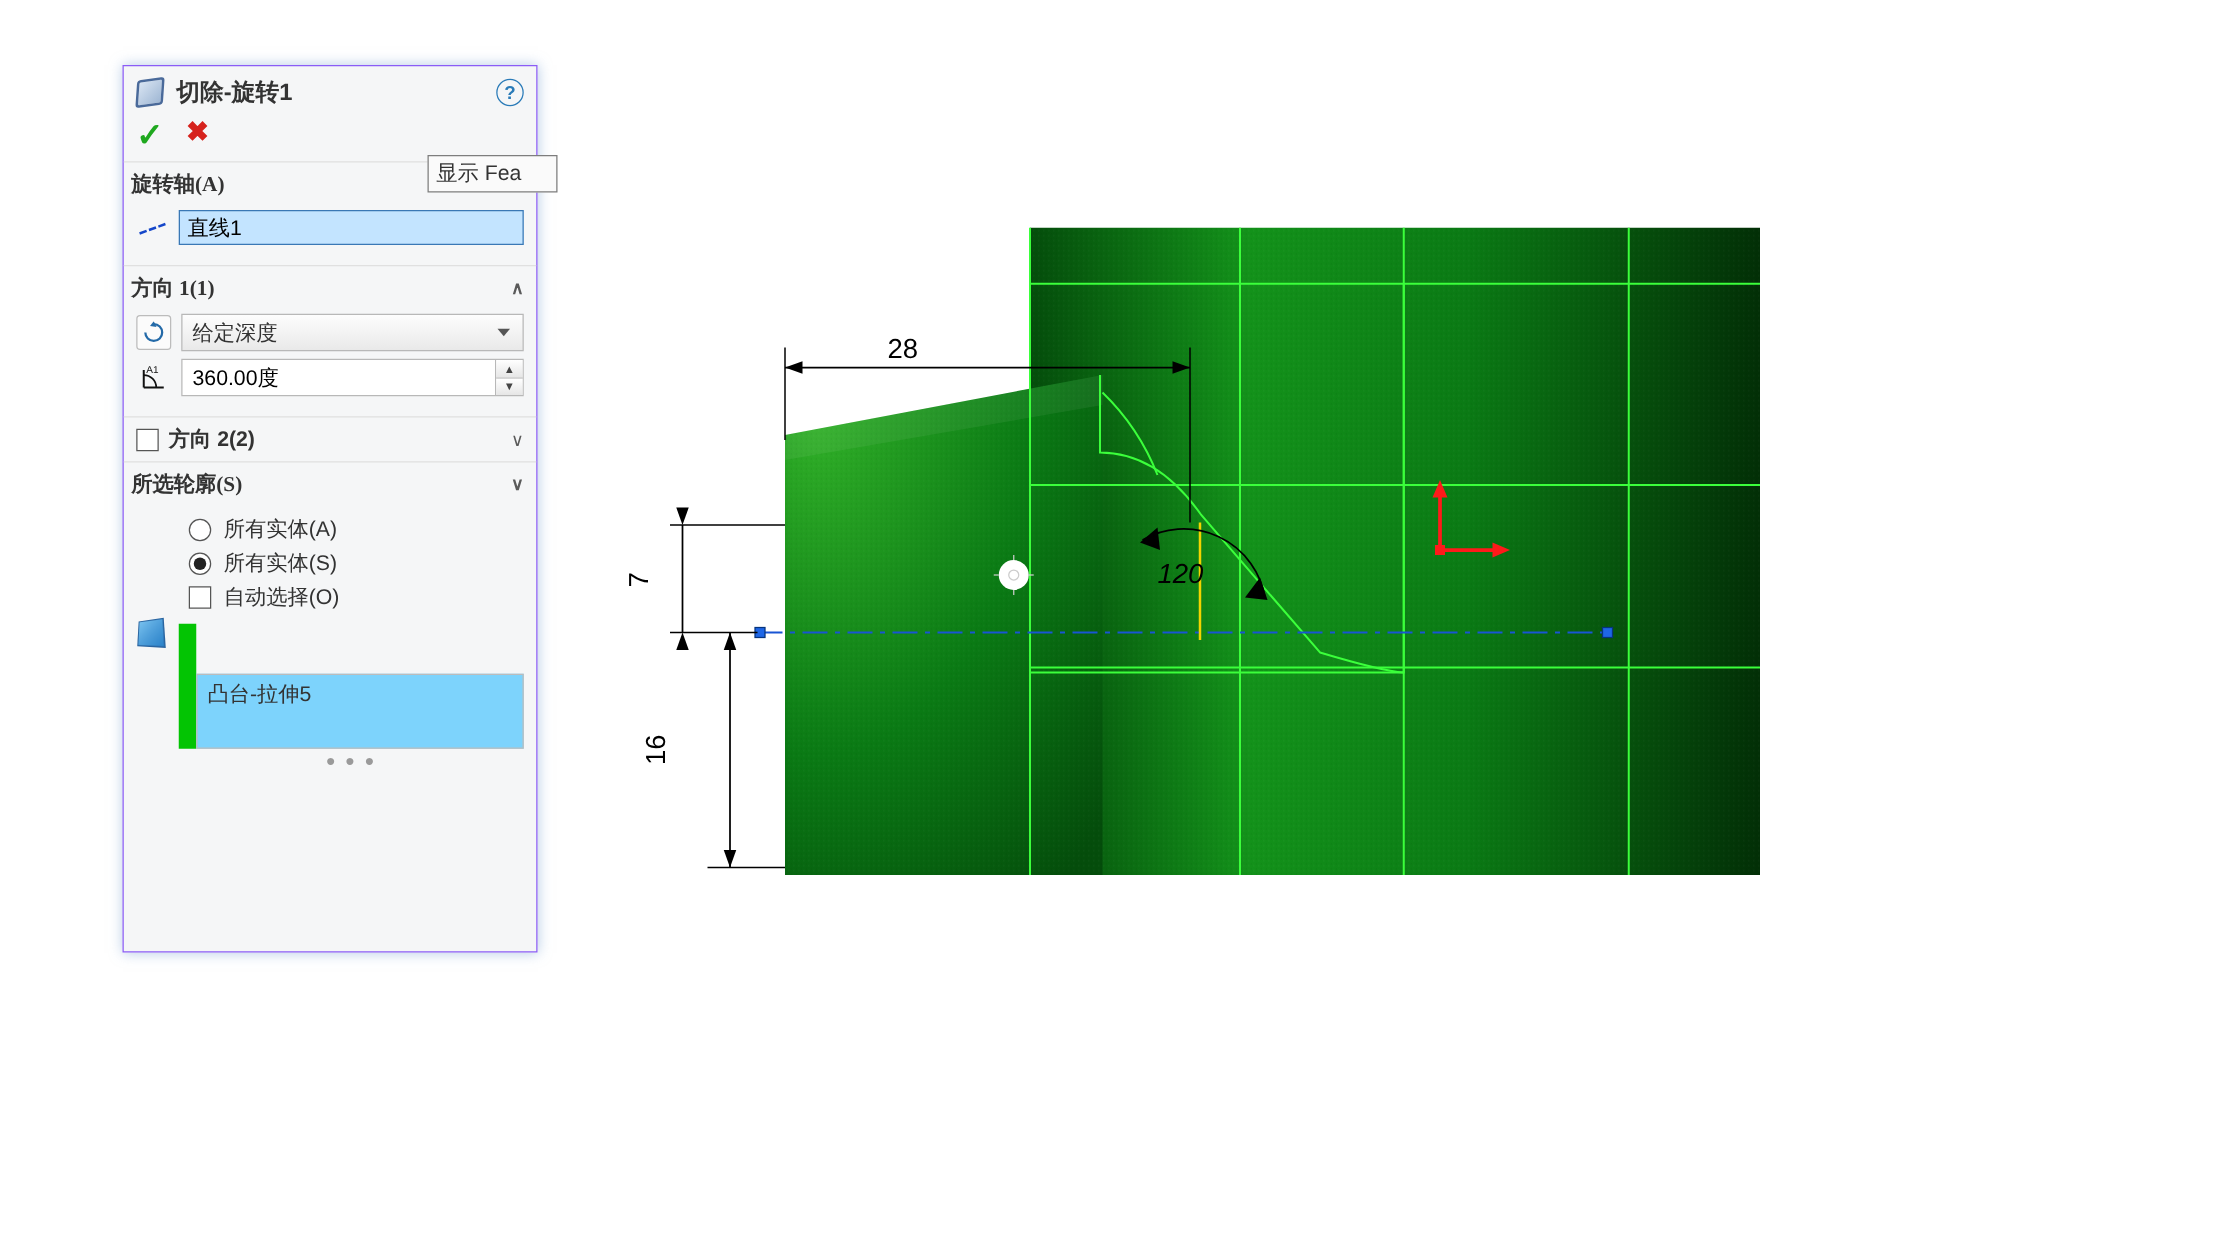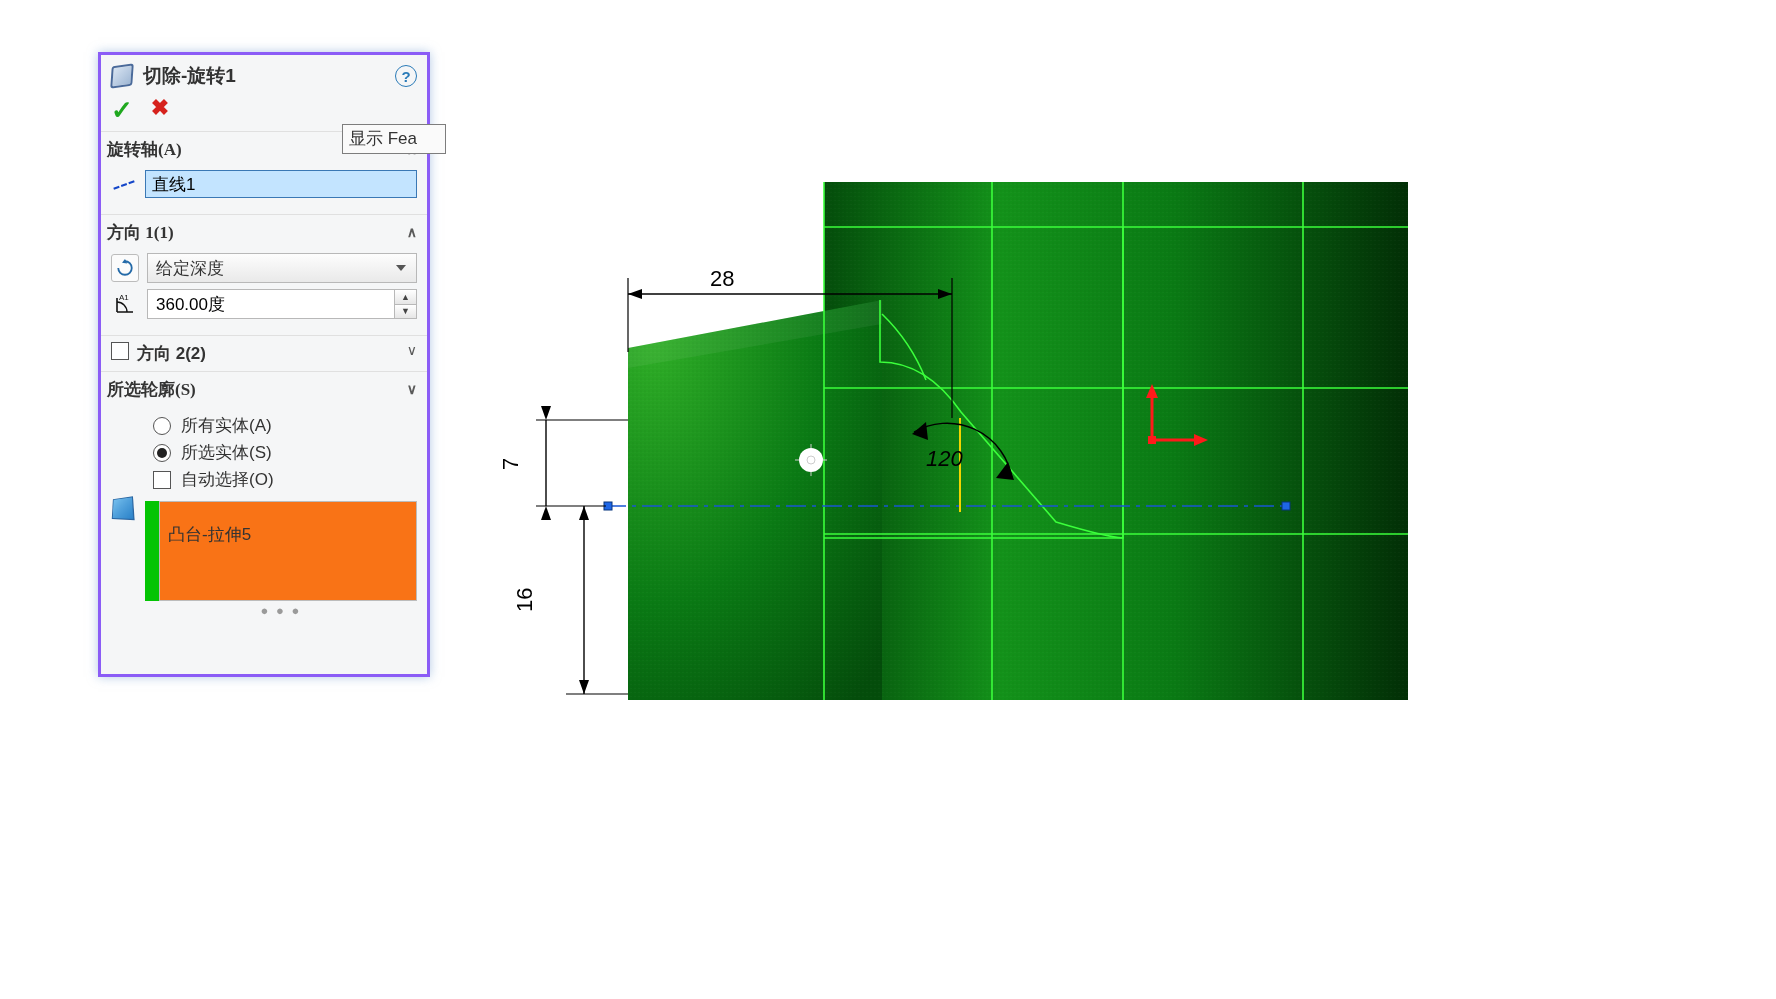--- a/index.html
+++ b/index.html
@@ -13,23 +13,23 @@
     background: #fff;
     position: relative;
   }
 
   
   .panel {
     position: absolute;
     left: 98px;
     top: 52px;
     width: 332px;
-    height: 625px;
+    height: 710px;
     background: #f5f6f7;
-    border: 3px solid #8b5cf6;
+    border: 1px solid #8b5cf6;
     box-shadow: 0 0 10px rgba(120,160,210,0.55);
   }
 
   .panel-titlebar {
     padding: 8px 10px 4px 10px;
     display: flex;
     align-items: center;
     gap: 10px;
     position: relative;
   }
@@ -157,21 +157,21 @@
   }
   .spin .spinbtns{
     width:22px;border-left:1px solid #b8b8b8;display:flex;flex-direction:column;
   }
   .spin .spinbtns div{
     flex:1;display:flex;align-items:center;justify-content:center;
     font-size:9px;cursor:pointer;color:#444;background:linear-gradient(#fff,#e6e6e6);
   }
   .spin .spinbtns div:first-child{border-bottom:1px solid #b8b8b8;}
 
-  .checkbox-row{display:flex;align-items:flex-start;gap:8px;padding:6px 10px;}
+  .checkbox-row{display:flex;align-items:center;gap:8px;padding:6px 10px;}
   .cbx{
     width:18px;height:18px;border:1.5px solid #555;background:#fff;cursor:pointer;
   }
   .radio{
     width:18px;height:18px;border:1.5px solid #555;border-radius:50%;background:#fff;
     display:flex;align-items:center;justify-content:center;cursor:pointer;
   }
   .radio.checked::after{
     content:"";width:10px;height:10px;border-radius:50%;background:#222;
   }
@@ -188,21 +188,21 @@
   }
 
   .list-box{
     position:relative;margin-left:0;margin-top:4px;
     display:flex;height:100px;
   }
   .list-color{
     width:14px;background:#03c403;
   }
   .list-inner{
-    flex:1;border:1px solid #bcbcbc;background:#f97316;padding:21px 8px;font-size:17px;
+    flex:1;border:1px solid #bcbcbc;background:#7dd3fc;padding:4px 8px;font-size:17px;margin-top:40px;
   }
   .grab-dots{
     text-align:center;color:#9a9a9a;letter-spacing:2px;height:14px;font-size:13px;margin-top:2px;
   }
 
   
   .viewport{
     position:absolute;
     left:496px; top:182px;
     width:912px; height:518px;
@@ -290,21 +290,21 @@
   </div>
 
   <div class="section">
     <div class="scope-body">
       <div class="scope-row">
         <span class="radio"></span>
         <span>所有实体(A)</span>
       </div>
       <div class="scope-row">
         <span class="radio checked"></span>
-        <span>所选实体(S)</span>
+        <span>所有实体(S)</span>
       </div>
       <div class="scope-row">
         <span class="cbx"></span>
         <span>自动选择(O)</span>
       </div>
       <div style="display:flex;gap:12px;align-items:flex-start;margin-top:6px;margin-left:-42px;">
         <span class="body-icon"></span>
         <div style="flex:1">
           <div class="list-box">
             <div class="list-color"></div>

